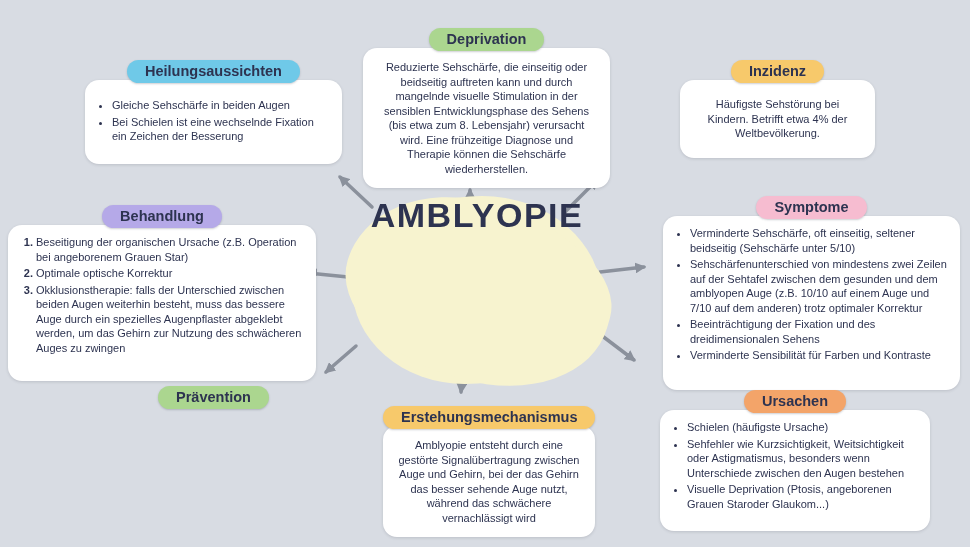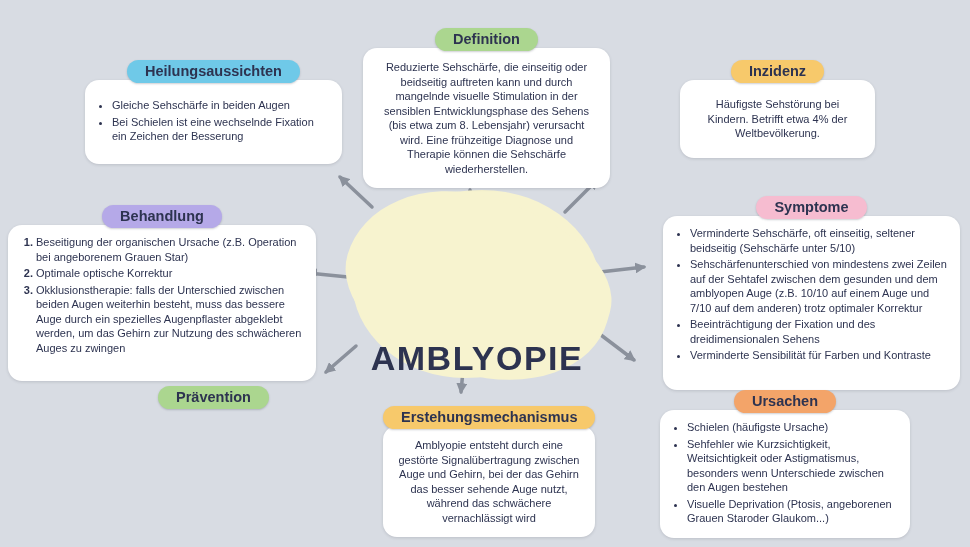--- a/index.html
+++ b/index.html
@@ -9,24 +9,24 @@
     width:970px; height:547px;
     background:#d8dce3;
     overflow:hidden;
     font-family:"Liberation Sans", sans-serif;
     color:#2d3350;
   }
   .arrows { position:absolute; left:0; top:0; width:970px; height:547px; z-index:1; }
 
   
   .blob {
-    position:absolute; left:352px; top:190px; width:250px; height:188px;
+    position:absolute; left:352px; top:196px; width:250px; height:188px;
     background:#f7f3cf;
     border-radius:52% 48% 55% 45% / 48% 55% 45% 52%;
-    display:flex; align-items:flex-end; justify-content:center;
+    display:flex; align-items:flex-start; justify-content:center;
     z-index:2;
   }
   .blob::before {
     content:""; position:absolute; inset:8px -10px 4px -8px;
     background:inherit;
     border-radius:45% 55% 48% 52% / 55% 45% 52% 48%;
     transform:rotate(16deg);
     z-index:-1;
   }
   .blob-title {
@@ -59,21 +59,21 @@
   .card ol li::marker { font-weight:700; }
 
   
   #node-heilungsaussichten { left:85px;  top:60px;  width:257px; }
   #node-definition         { left:363px; top:28px;  width:247px; }
   #node-inzidenz           { left:680px; top:60px;  width:195px; }
   #node-behandlung         { left:8px;   top:205px; width:308px; }
   #node-symptome           { left:663px; top:196px; width:297px; }
   #node-praevention        { left:97px;  top:386px; width:233px; }
   #node-erstehungsmechanismus { left:383px; top:406px; width:212px; }
-  #node-ursachen           { left:660px; top:390px; width:250px; }
+  #node-ursachen           { left:660px; top:390px; width:270px; }
 
   #node-heilungsaussichten .card { min-height:84px; display:flex; align-items:center; }
   #node-definition .card { min-height:130px; }
   #node-inzidenz .card { min-height:78px; display:flex; align-items:center; justify-content:center; }
   #node-behandlung .card { min-height:156px; }
   #node-symptome .card { min-height:174px; }
   #node-praevention .card { min-height:90px; display:flex; align-items:center; justify-content:center; }
   #node-erstehungsmechanismus .card { min-height:105px; }
   #node-ursachen .card { min-height:121px; }
 
@@ -118,21 +118,21 @@
     <div class="pill" style="background-color: rgb(111, 201, 232);">Heilungsaussichten</div>
     <div class="card">
       <ul>
         <li>Gleiche Sehschärfe in beiden Augen</li>
         <li>Bei Schielen ist eine wechselnde Fixation ein Zeichen der Besserung</li>
       </ul>
     </div>
   </section>
 
   <section class="node" id="node-definition">
-    <div class="pill" style="background-color: rgb(171, 214, 143);">Definition</div>
+    <div class="pill" style="background-color: rgb(171, 214, 143);">Deprivation</div>
     <div class="card center-text">
       <p>Reduzierte Sehschärfe, die einseitig oder beidseitig auftreten kann und durch mangelnde visuelle Stimulation in der sensiblen Entwicklungsphase des Sehens (bis etwa zum 8. Lebensjahr) verursacht wird. Eine frühzeitige Diagnose und Therapie können die Sehschärfe wiederherstellen.</p>
     </div>
   </section>
 
   <section class="node" id="node-inzidenz">
     <div class="pill" style="background-color: rgb(247, 201, 107);">Inzidenz</div>
     <div class="card center-text">
       <p>Häufigste Sehstörung bei Kindern. Betrifft etwa 4% der Weltbevölkerung.</p>
     </div>

